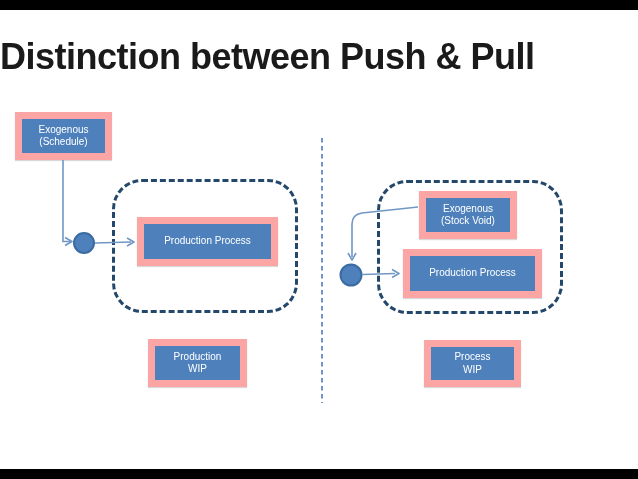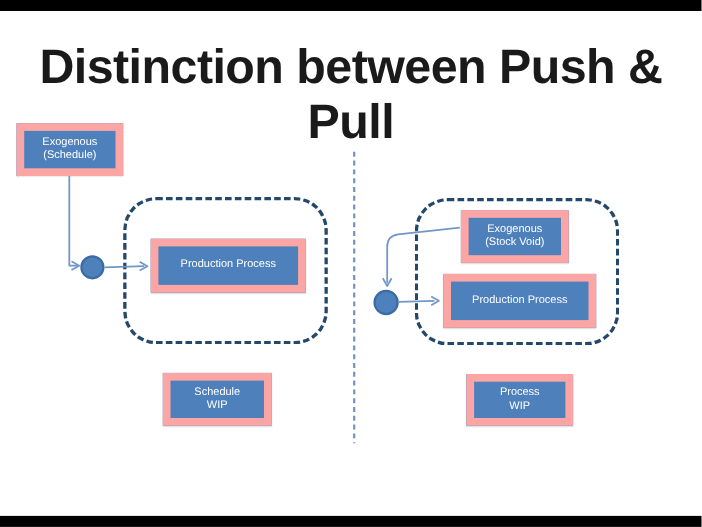--- a/index.html
+++ b/index.html
@@ -7,22 +7,21 @@
     position:relative; width:638px; height:479px; overflow:hidden;
     background:#ffffff;
     font-family:"Liberation Sans", sans-serif;
   }
   .letterbox { position:absolute; left:0; width:638px; height:10px; background:#000; }
   .letterbox.top { top:0; }
   .letterbox.bottom { top:469px; }
 
   .slide-title {
     position:absolute; left:0; right:0; top:36px;
-    text-align:center;
-    font-size:44px; font-weight:600; letter-spacing:-0.5px;
+    font-size:36px; font-weight:600; letter-spacing:-0.5px;
     color:#1a1a1a;
   }
 
   .shape-box {
     position:absolute;
     background:#4e80bc;
     border:7px solid #fca5a5;
     box-sizing:border-box;
     display:flex; align-items:center; justify-content:center;
     color:#ffffff; font-size:10px; line-height:1.25;
@@ -57,21 +56,21 @@
 
   <div class="letterbox top"></div>
   <div class="letterbox bottom"></div>
 
   <div class="slide-title">Distinction between Push &amp; Pull</div>
 
   <div class="shape-box" id="exo-schedule">Exogenous
 (Schedule)</div>
   <div class="dashed-region" id="region-push"></div>
   <div class="shape-box" id="prod-push">Production Process</div>
-  <div class="shape-box" id="wip-push">Schedule
+  <div class="shape-box" id="wip-push">Production
 WIP</div>
 
   <div class="dashed-region" id="region-pull"></div>
   <div class="shape-box" id="exo-stockvoid">Exogenous
 (Stock Void)</div>
   <div class="shape-box" id="prod-pull">Production Process</div>
   <div class="shape-box" id="wip-pull">Process
 WIP</div>
 
   <svg id="overlay" viewBox="0 0 638 479" xmlns="http://www.w3.org/2000/svg">

